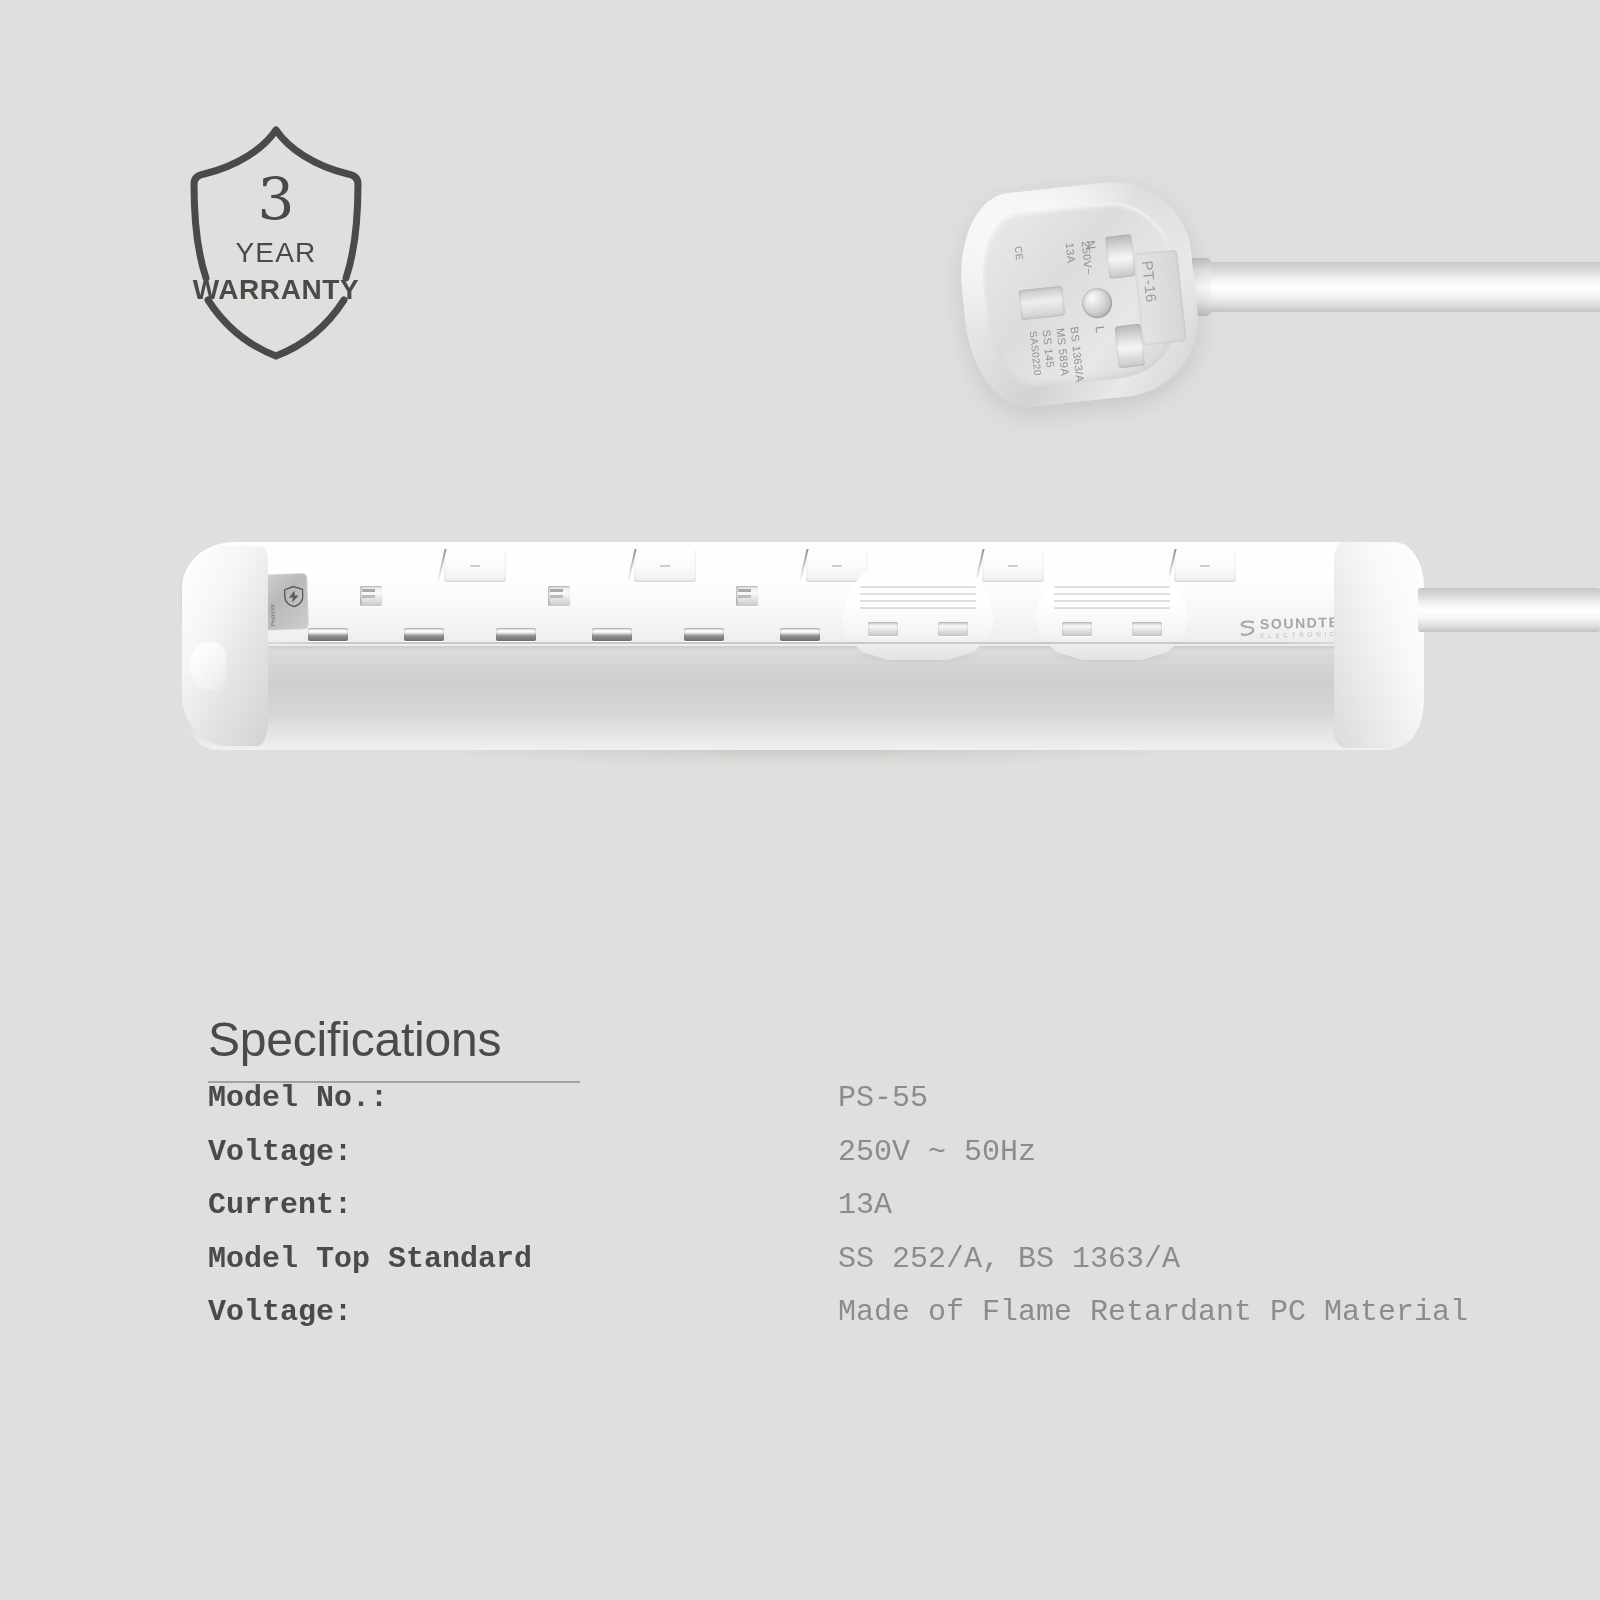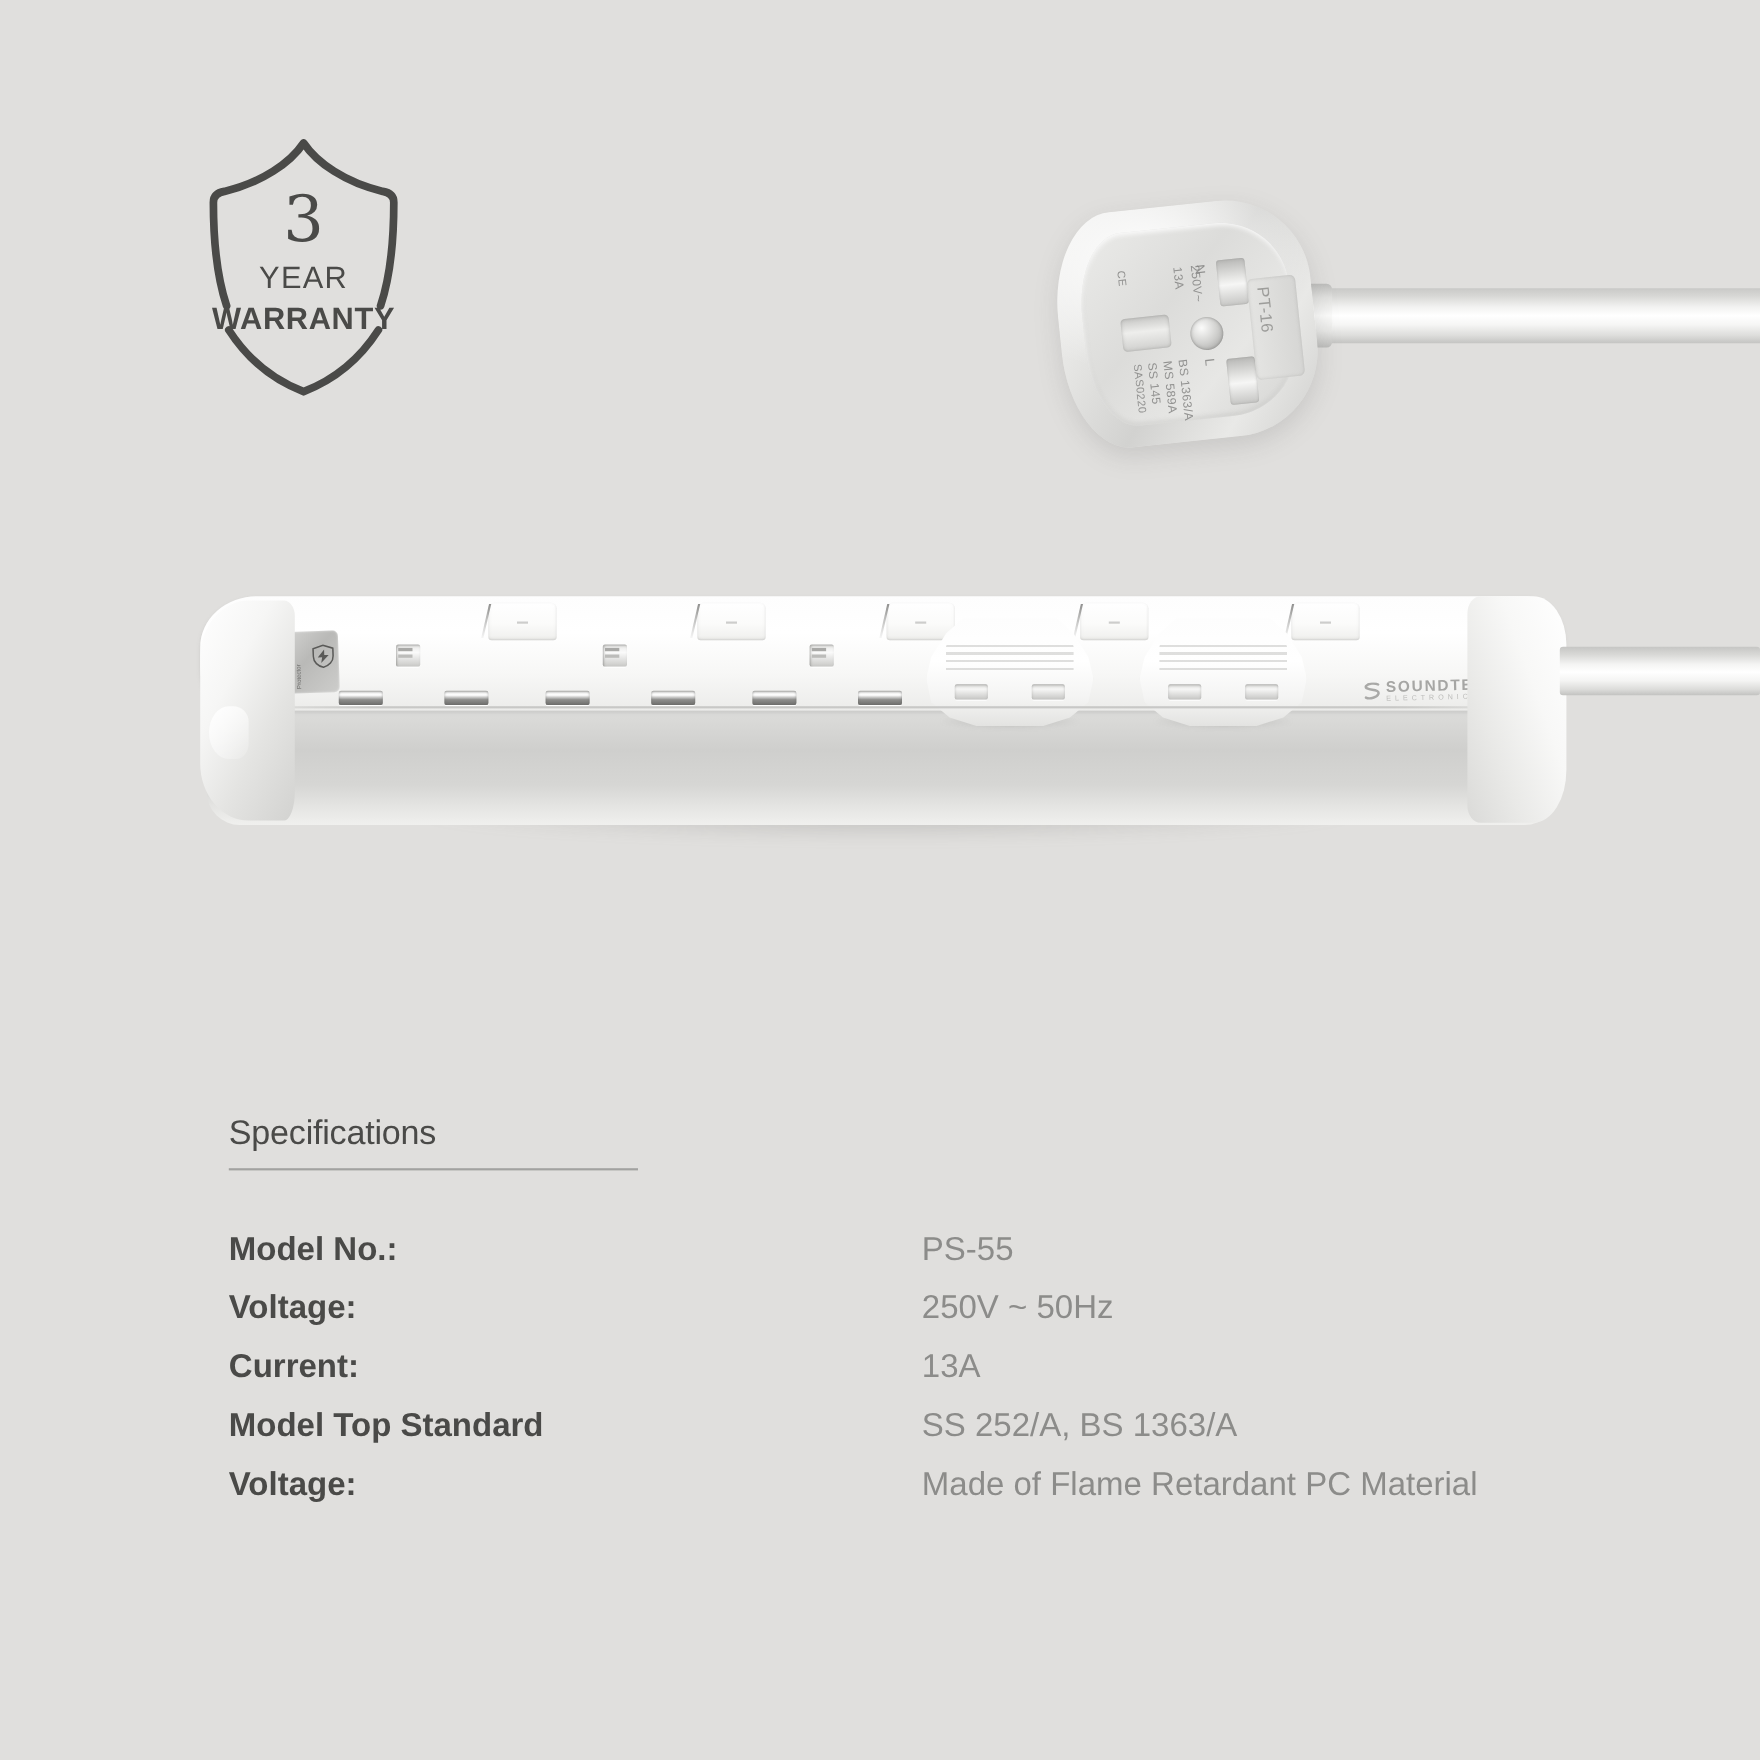--- a/index.html
+++ b/index.html
@@ -404,37 +404,37 @@
   }
 
   
   #specs-section {
     position: absolute;
     left: 208px;
     top: 1012px;
     width: 1280px;
   }
   #specs-title {
-    font-size: 31px;
+    font-size: 48px;
     font-weight: 400;
     color: #4a4a48;
     letter-spacing: -0.2px;
     margin: 0;
     line-height: 1.15;
   }
   #specs-rule {
     width: 372px;
     height: 2px;
     background: #a2a2a0;
     margin-top: 14px;
   }
   #specs-table {
-    margin-top: 56px;
     border-collapse: collapse;
     width: 100%;
+    font-family: Liberation Mono, monospace;
   }
   #specs-table td {
     padding: 0 0 22px 0;
     vertical-align: top;
     font-size: 30px;
     line-height: 1.05;
   }
   #specs-table td.spec-label {
     width: 630px;
     font-weight: 700;

